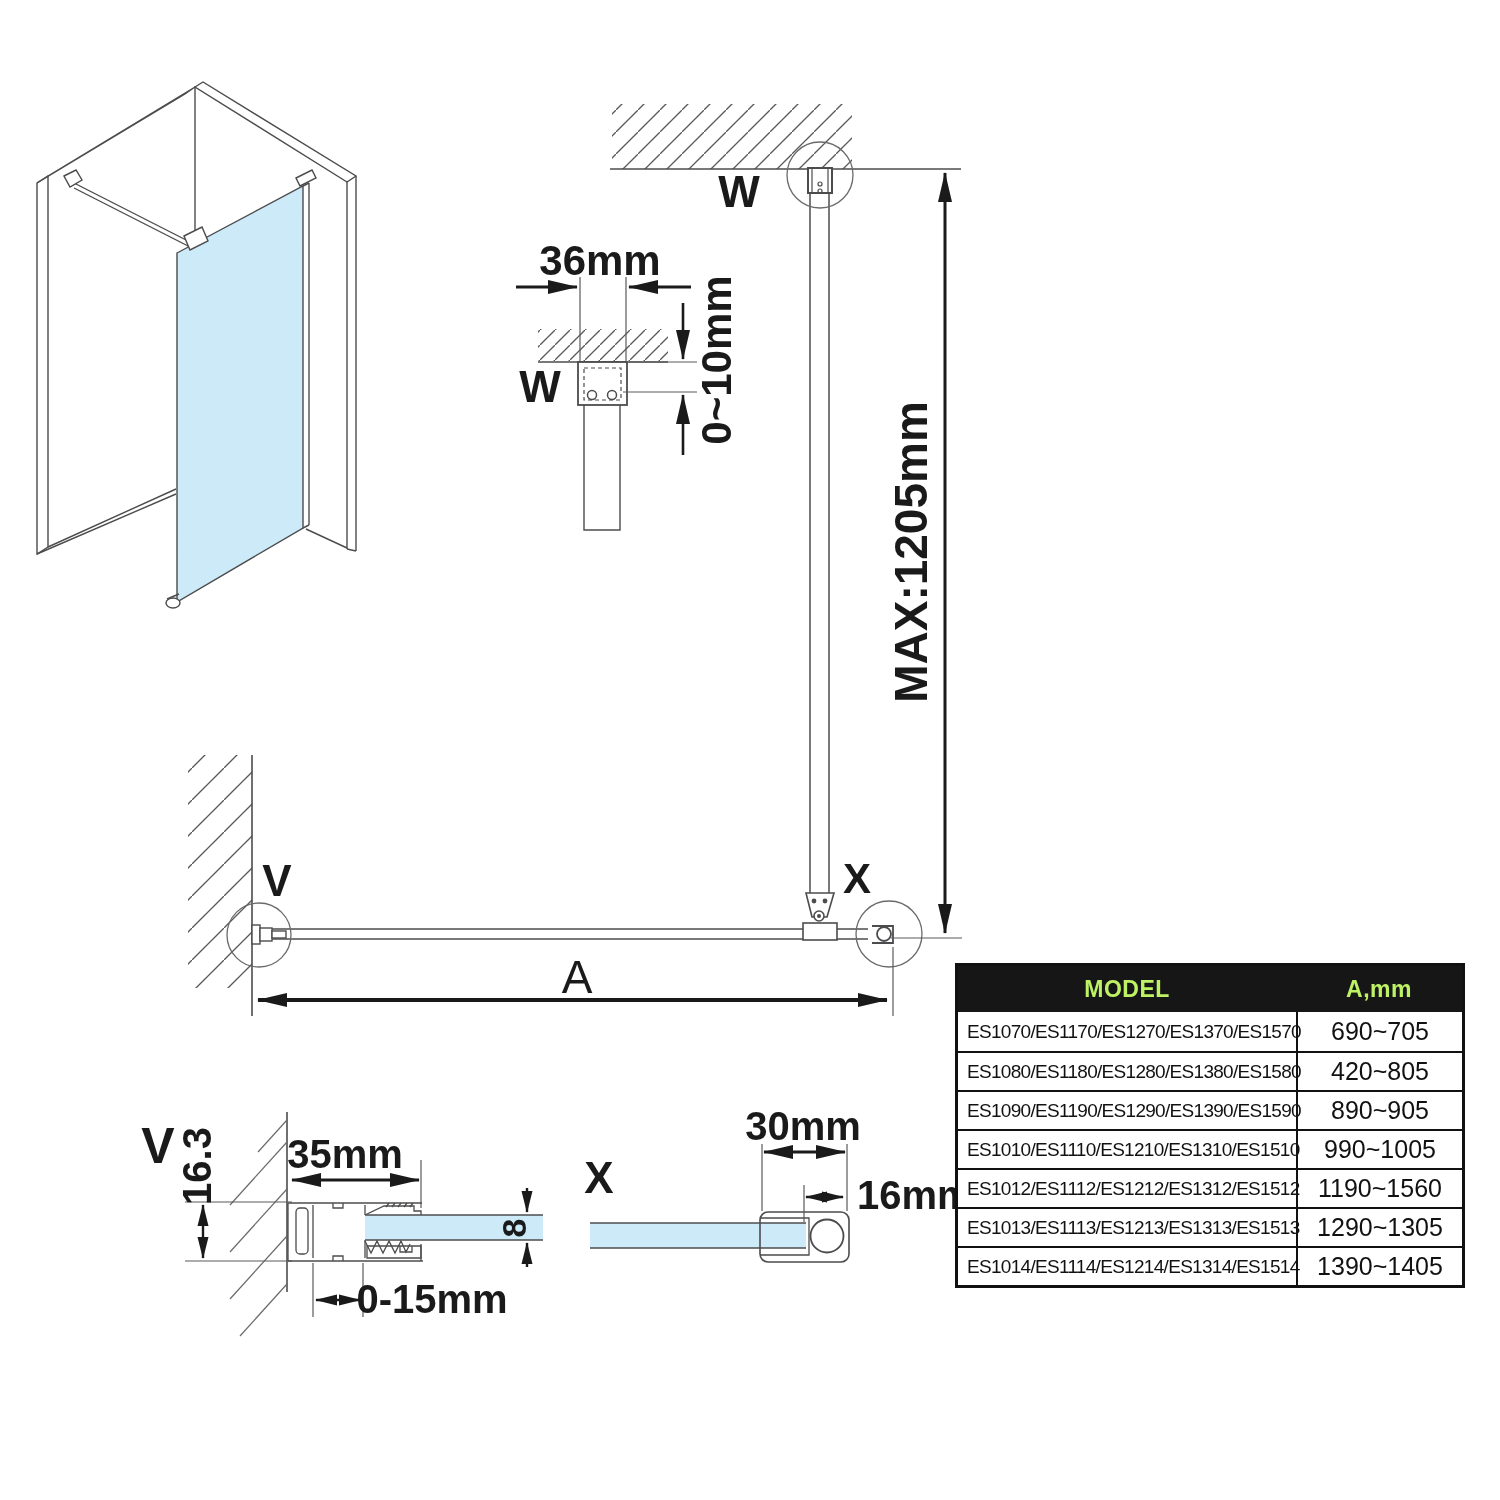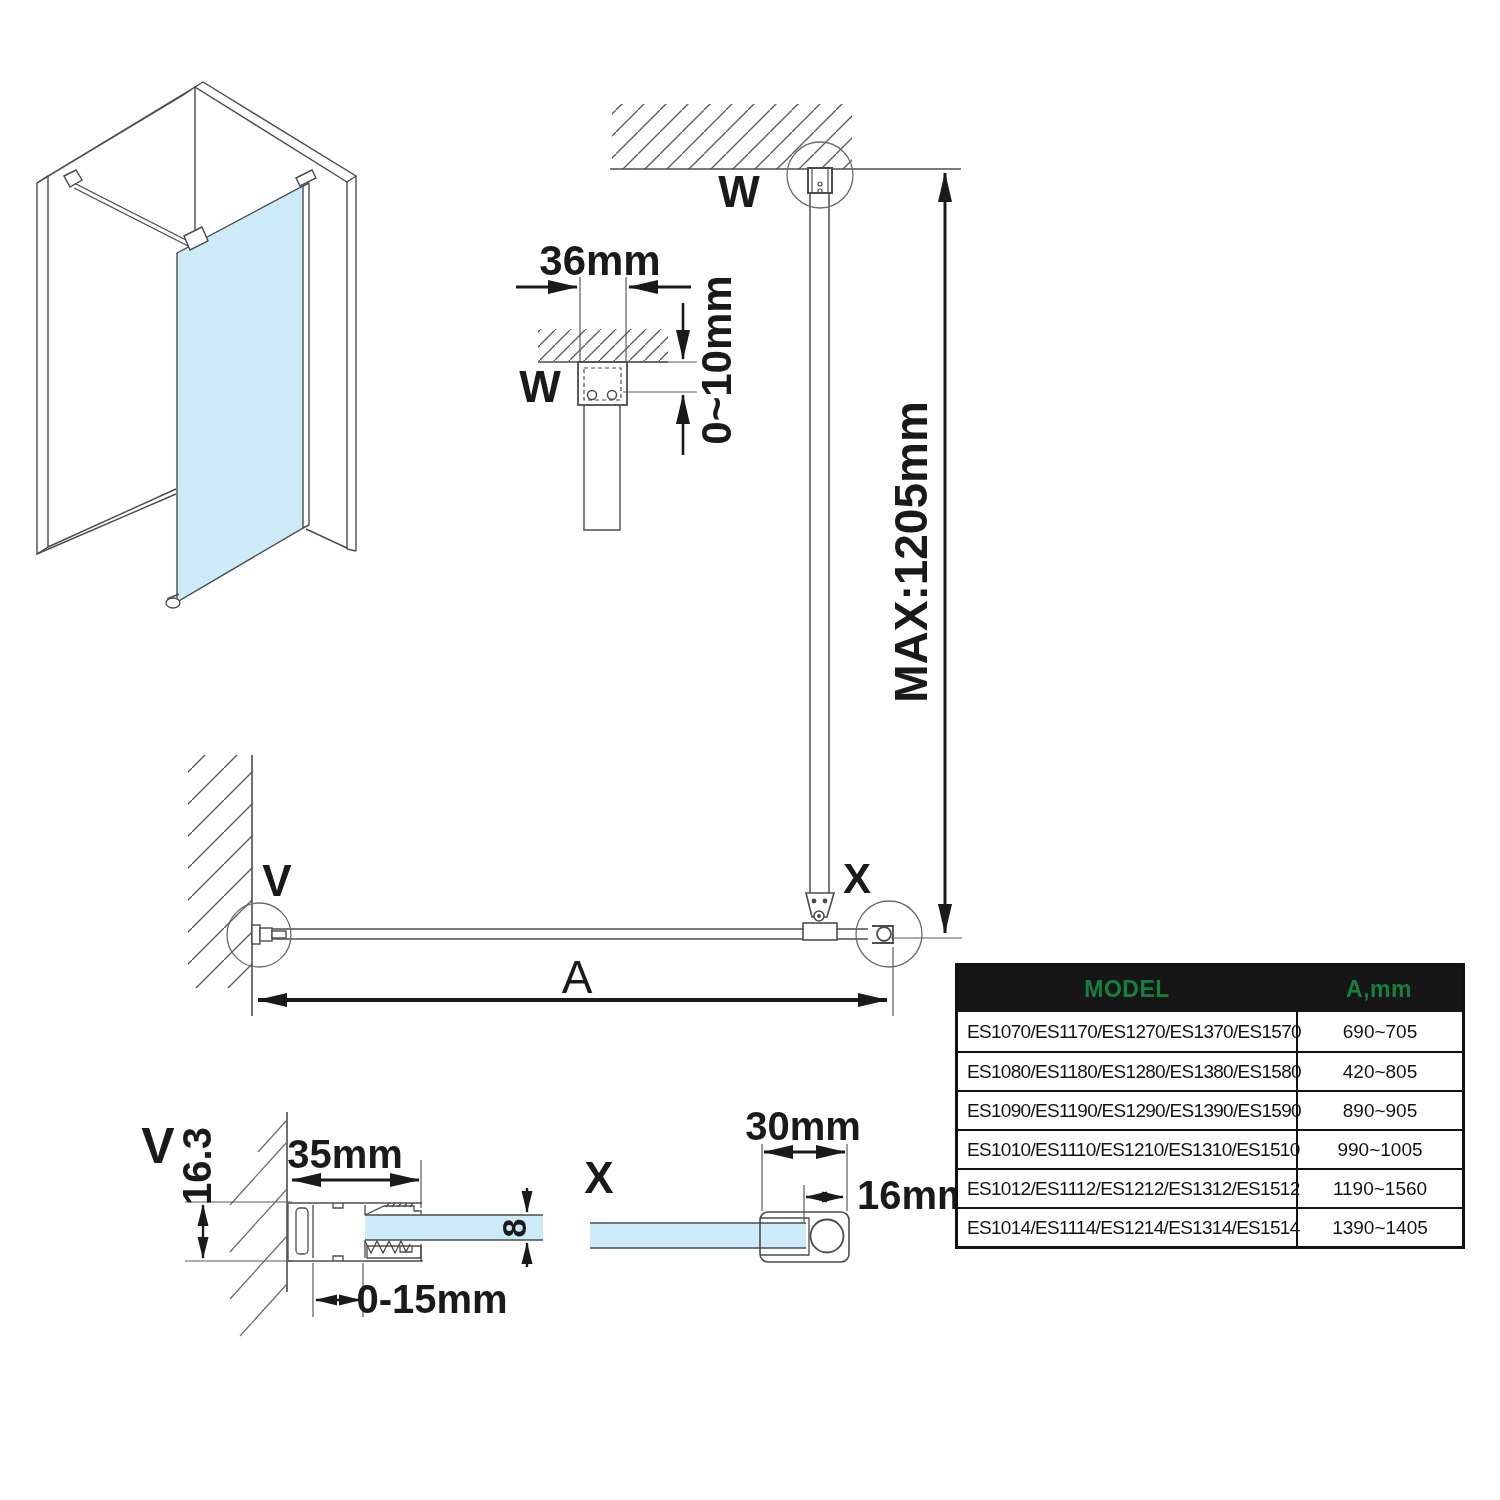--- a/index.html
+++ b/index.html
@@ -4,30 +4,30 @@
 <style>
   html,body{margin:0;padding:0;background:#ffffff;}
   #stage{position:relative;width:1500px;height:1500px;background:#ffffff;overflow:hidden;
          font-family:"Liberation Sans","DejaVu Sans",sans-serif;}
   #drawing{position:absolute;left:0;top:0;}
   svg text{fill:#1a1a1a;font-family:"Liberation Sans","DejaVu Sans",sans-serif;}
   .dimtxt{font-weight:bold;}
   
   #model-table{position:absolute;left:955px;top:963px;width:510px;border:3px solid #111;
                box-sizing:border-box;background:#fff;}
-  #model-table .thead{display:flex;height:46px;background:#161616;color:#15803d;
+  #model-table .thead{display:flex;height:46px;background:#161616;color:#bef264;
                       font-weight:bold;font-size:23px;letter-spacing:.5px;box-sizing:border-box;}
   #model-table .th-model{width:338px;display:flex;align-items:center;justify-content:center;}
   #model-table .th-a{flex:1;display:flex;align-items:center;justify-content:center;text-align:center;}
   #model-table .trow{display:flex;height:39px;box-sizing:border-box;}
   #model-table .trow + .trow{border-top:2px solid #111;}
   #model-table .tc-model{width:338px;display:flex;align-items:center;padding-left:9px;
                          box-sizing:border-box;font-size:19px;letter-spacing:-0.7px;color:#111;}
   #model-table .tc-a{flex:1;display:flex;align-items:center;justify-content:center;
-                     border-left:2px solid #111;box-sizing:border-box;font-size:19px;color:#111;}
+                     border-left:2px solid #111;box-sizing:border-box;font-size:25px;color:#111;}
 </style>
 </head>
 <body>
 
 <div id="stage">
 
 <svg id="drawing" width="1500" height="1500" viewBox="0 0 1500 1500">
   <defs>
     <pattern id="hatch22" width="22" height="22" patternUnits="userSpaceOnUse">
       <line x1="0" y1="22" x2="22" y2="0" stroke="#5a5a5a" stroke-width="1.3"></line>
@@ -246,19 +246,23 @@
         </div>
         <div class="trow">
           <div class="tc-model">ES1010/ES1110/ES1210/ES1310/ES1510</div>
           <div class="tc-a">990~1005</div>
         </div>
         <div class="trow">
           <div class="tc-model">ES1012/ES1112/ES1212/ES1312/ES1512</div>
           <div class="tc-a">1190~1560</div>
         </div>
         <div class="trow">
+          <div class="tc-model">ES1013/ES1113/ES1213/ES1313/ES1513</div>
+          <div class="tc-a">1290~1305</div>
+        </div>
+        <div class="trow">
           <div class="tc-model">ES1014/ES1114/ES1214/ES1314/ES1514</div>
           <div class="tc-a">1390~1405</div>
         </div>
       </div>
 </div>
 
 </div>
 
 </body></html>

